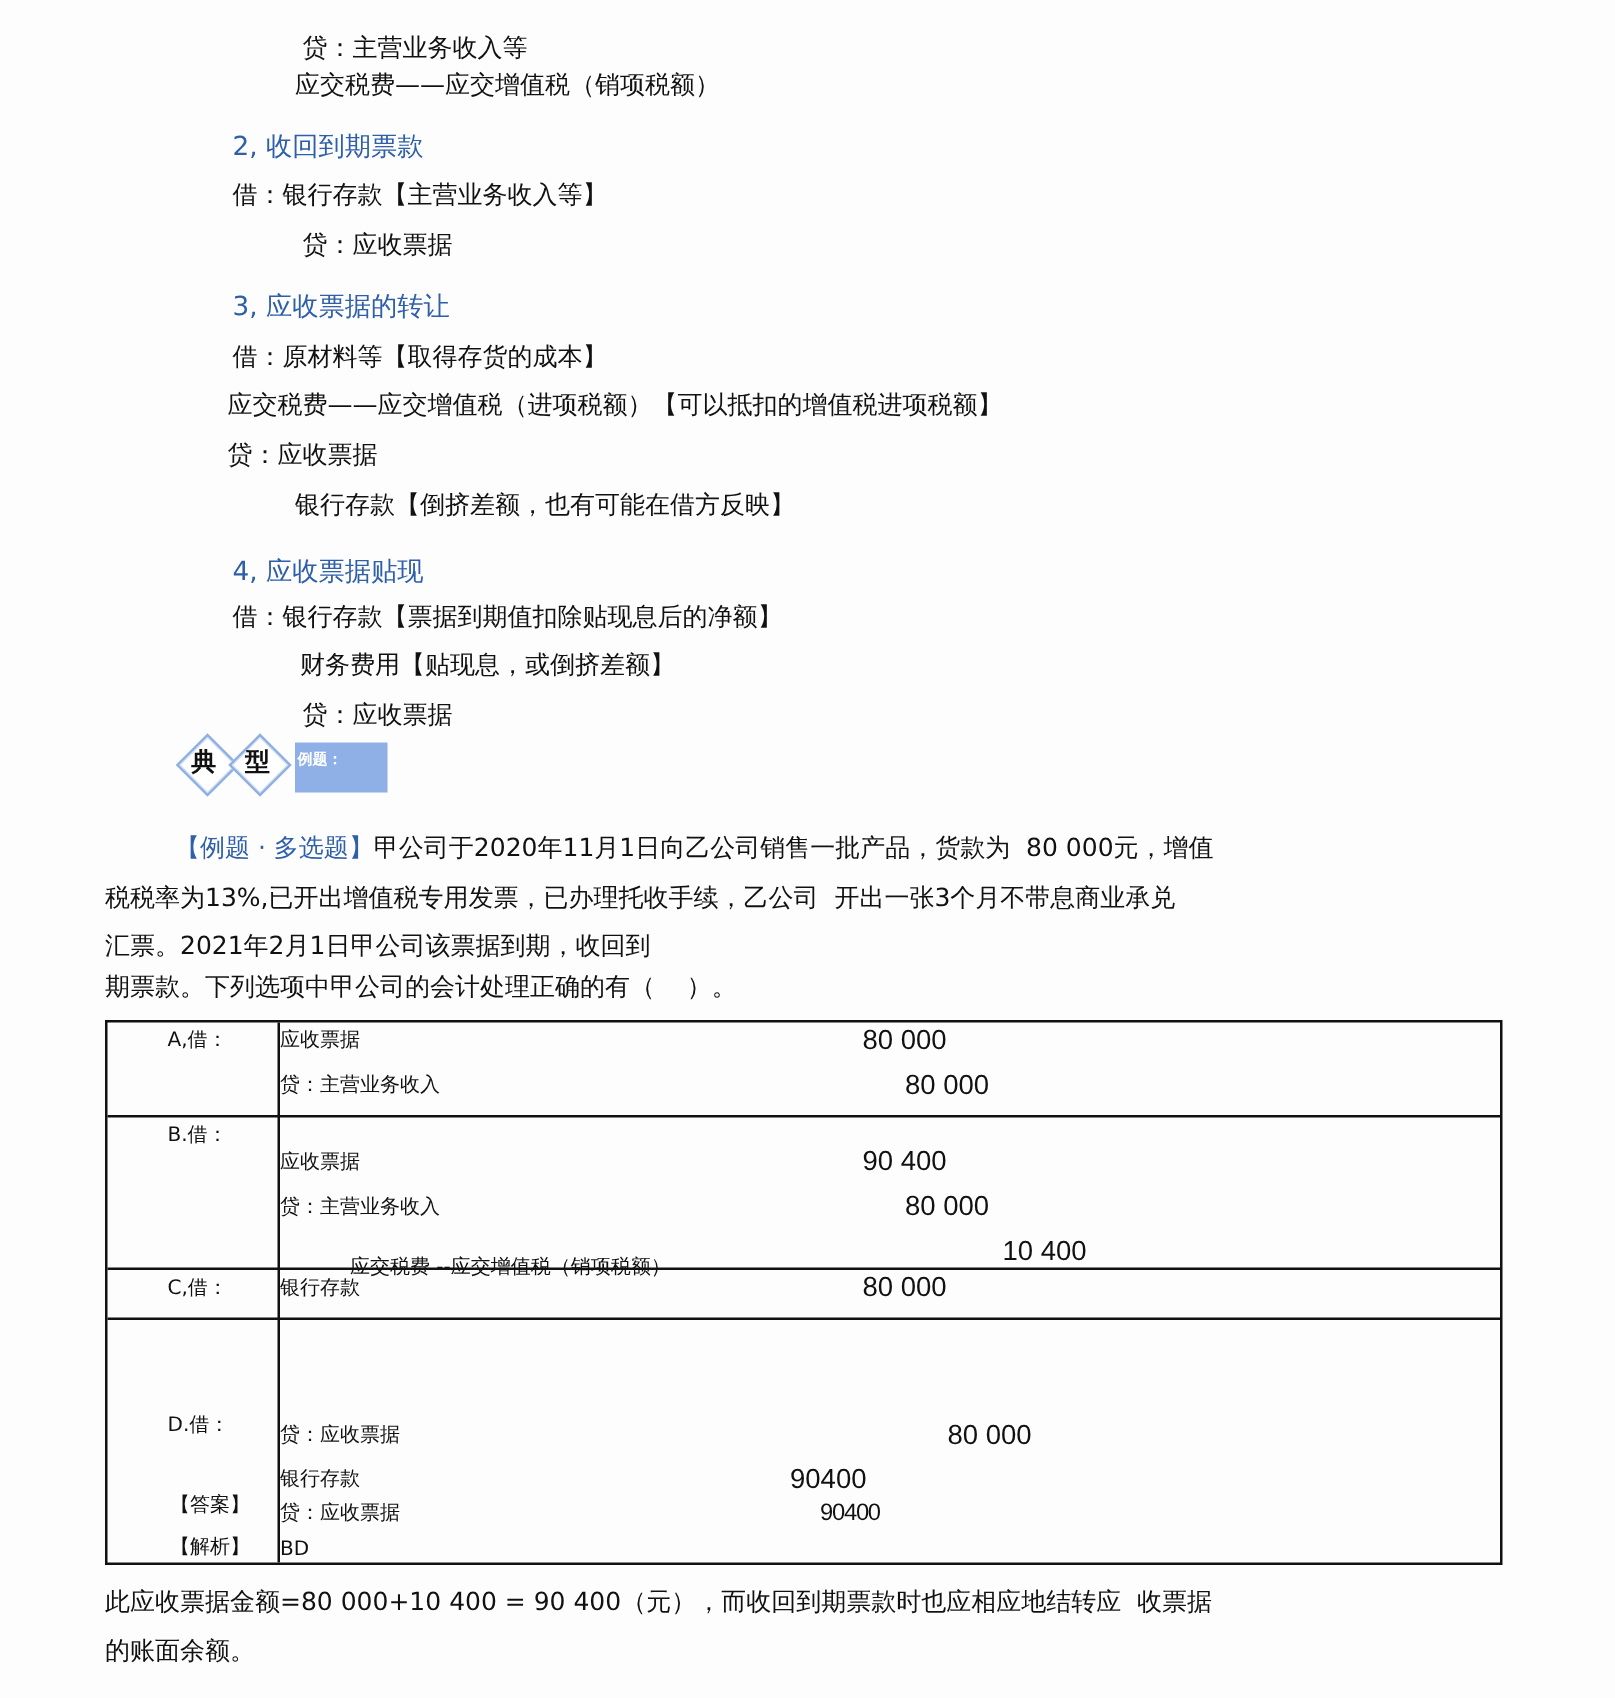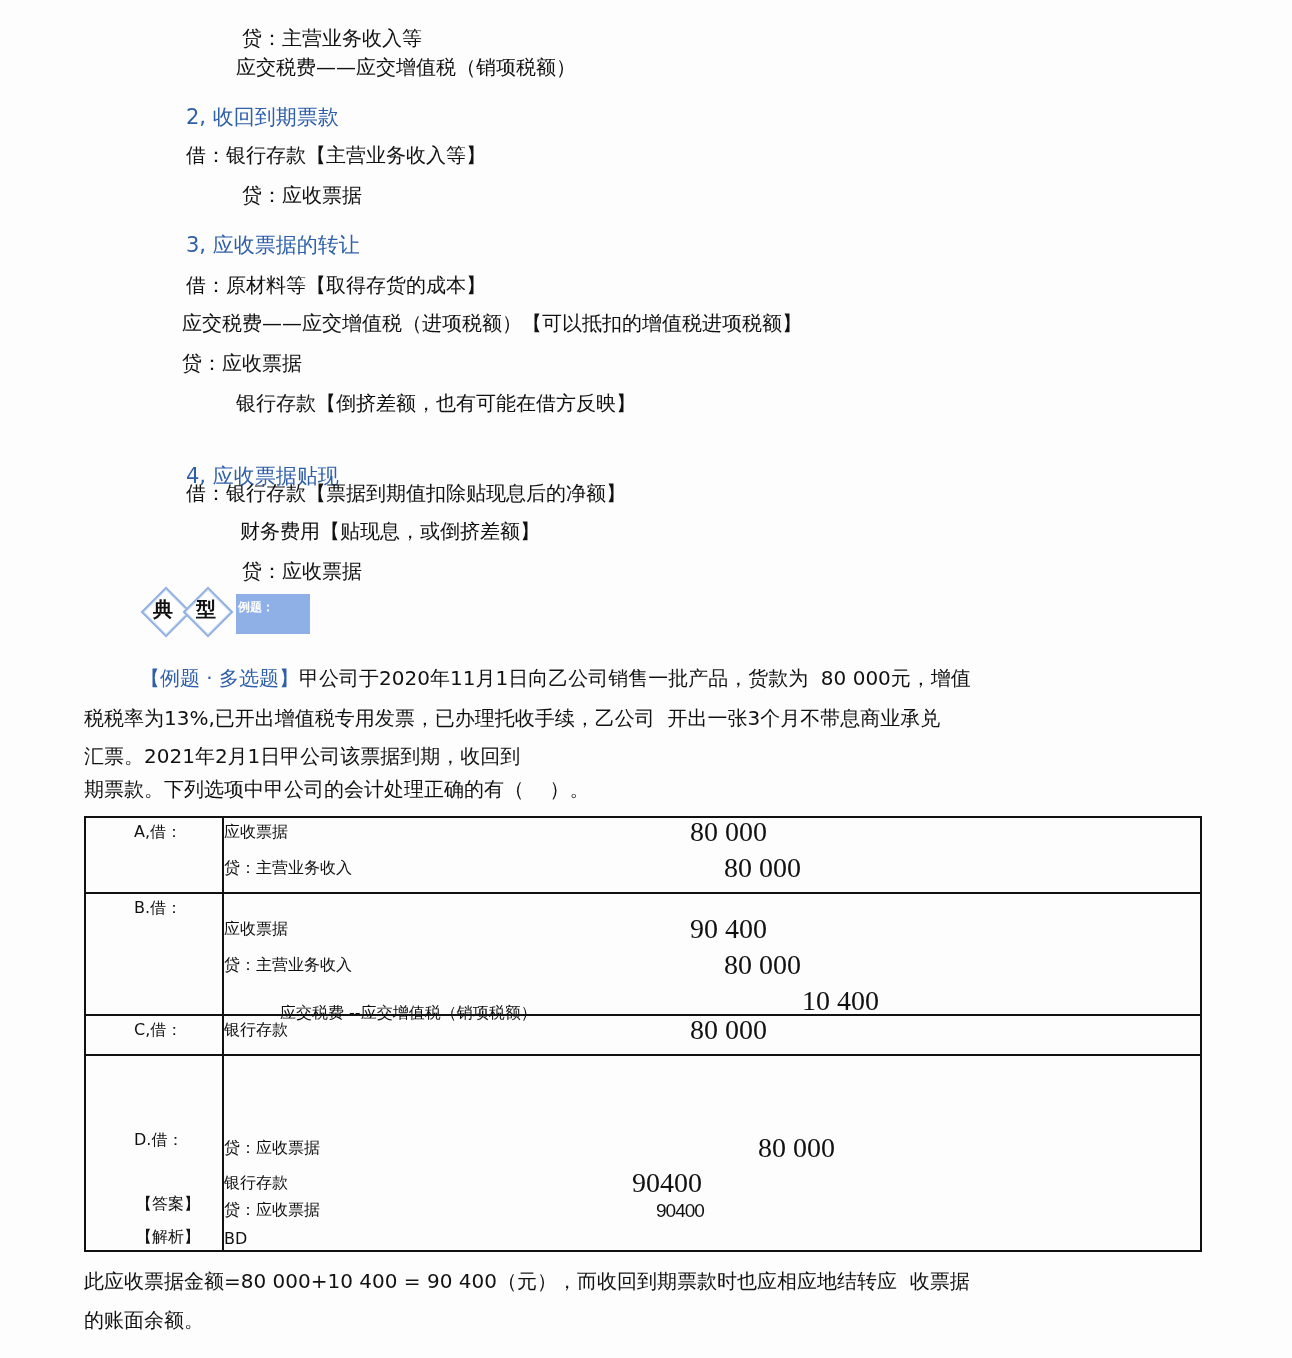--- a/index.html
+++ b/index.html
@@ -38,40 +38,40 @@
     
     .qtable {
       position: absolute; left: 84px; top: 816px;
       width: 1118px; height: 436px;
       border: 2px solid #111;
       box-sizing: border-box;
     }
     .hline { position: absolute; left: 0; right: 0; height: 0; border-top: 2px solid #111; }
     .vline { position: absolute; top: 0; bottom: 0; left: 136px; width: 0; border-left: 2px solid #111; }
     .cell { position: absolute; font-size: 16px; white-space: pre; line-height: 26px; }
-    .amt { font-family: Liberation Serif, serif; font-size: 28px; }
+    .amt { font-family: Liberation Sans, sans-serif; font-size: 22px; }
     .small-amt { font-family: "Liberation Sans", sans-serif; font-size: 19px; letter-spacing: -1px; }
   </style>
 </head>
 <body>
 
 <div class="line" style="left:242px; top:14px;margin-top:11px;">贷：主营业务收入等</div>
 <div class="line" style="left:236px; top:54px;">应交税费——应交增值税（销项税额）</div>
 
 <div class="line heading" style="left:186px; top:104px;">2, 收回到期票款</div>
 <div class="line" style="left:186px; top:142px;">借：银行存款【主营业务收入等】</div>
 <div class="line" style="left:242px; top:182px;">贷：应收票据</div>
 
 <div class="line heading" style="left:186px; top:232px;">3, 应收票据的转让</div>
 <div class="line" style="left:186px; top:272px;text-align:right;">借：原材料等【取得存货的成本】</div>
 <div class="line" style="left:182px; top:310px;">应交税费——应交增值税（进项税额）【可以抵扣的增值税进项税额】</div>
 <div class="line" style="left:182px; top:350px;">贷：应收票据</div>
 <div class="line" style="left:236px; top:390px;">银行存款【倒挤差额，也有可能在借方反映】</div>
 
-<div class="line heading" style="left:186px; top:463px;">4, 应收票据贴现</div>
+<div class="line heading" style="left:186px; top:444px;">4, 应收票据贴现</div>
 <div class="line" style="left:186px; top:480px;">借：银行存款【票据到期值扣除贴现息后的净额】</div>
 <div class="line" style="left:240px; top:518px;">财务费用【贴现息，或倒挤差额】</div>
 <div class="line" style="left:242px; top:558px;">贷：应收票据</div>
 
 <div class="badge">
   <div class="diamond" style="left:8px; top:10px;"></div>
   <div class="diamond" style="left:50px; top:10px;"></div>
   <div class="badge-box">例题：</div>
   <div class="diamond-char" style="left:13px; top:12px;">典</div>
   <div class="diamond-char" style="left:56px; top:12px;">型</div>

